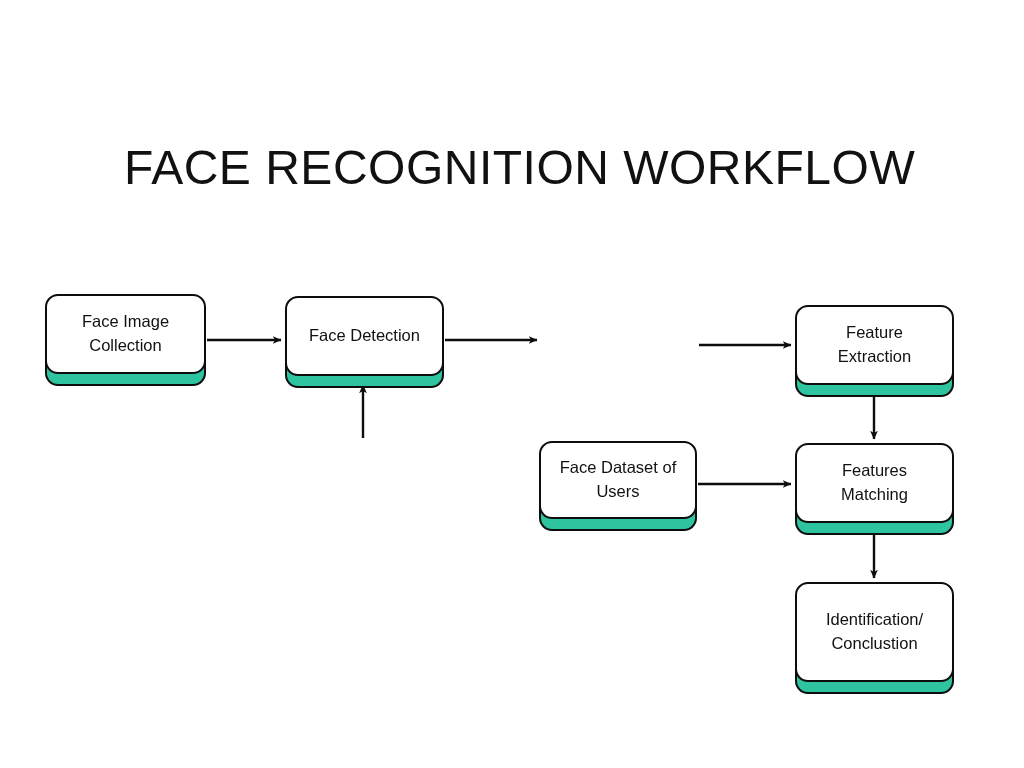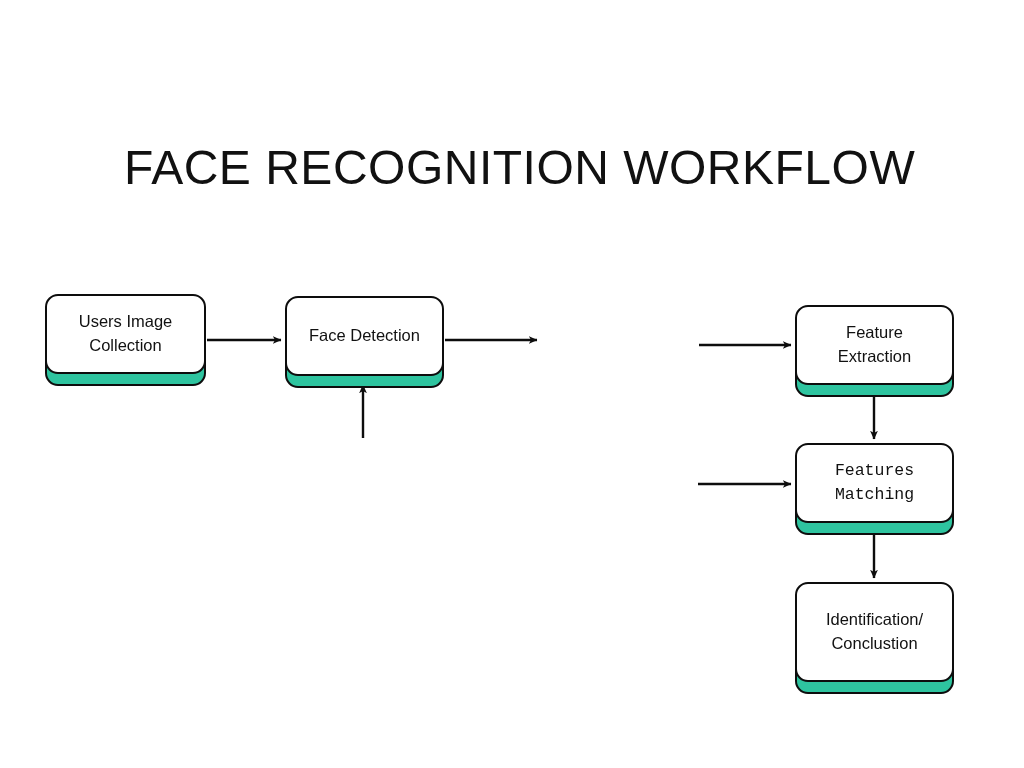--- a/index.html
+++ b/index.html
@@ -103,21 +103,21 @@
       <line x1="363" y1="438" x2="363" y2="385"></line>
       <line x1="874" y1="386" x2="874" y2="439"></line>
       <line x1="698" y1="484" x2="791" y2="484"></line>
       <line x1="874" y1="525" x2="874" y2="578"></line>
     </g>
   </svg>
 
   <div class="node" style="left:45px; top:294px; width:161px; height:80px;">
     <div class="node-shadow"></div>
     <div class="node-body">
-      <span class="node-label">Users Image
+      <span class="node-label">Face Image
 Collection</span>
     </div>
   </div>
 
   <div class="node" style="left:285px; top:296px; width:159px; height:80px;">
     <div class="node-shadow"></div>
     <div class="node-body">
       <span class="node-label">Face Detection</span>
     </div>
   </div>
@@ -125,22 +125,29 @@
 
   <div class="node" style="left:795px; top:305px; width:159px; height:80px;">
     <div class="node-shadow"></div>
     <div class="node-body">
       <span class="node-label">Feature
 Extraction</span>
     </div>
   </div>
 
 
+  <div class="node" style="left:539px; top:441px; width:158px; height:78px;">
+    <div class="node-shadow"></div>
+    <div class="node-body">
+      <span class="node-label">Face Dataset of
+Users</span>
+    </div>
+  </div>
 
-  <div class="node" style="left:795px; top:443px; width:159px; height:80px;font-family:Liberation Mono, monospace;">
+  <div class="node" style="left:795px; top:443px; width:159px; height:80px;">
     <div class="node-shadow"></div>
     <div class="node-body">
       <span class="node-label">Features
 Matching</span>
     </div>
   </div>
 
   <div class="node" style="left:795px; top:582px; width:159px; height:100px;">
     <div class="node-shadow"></div>
     <div class="node-body">

